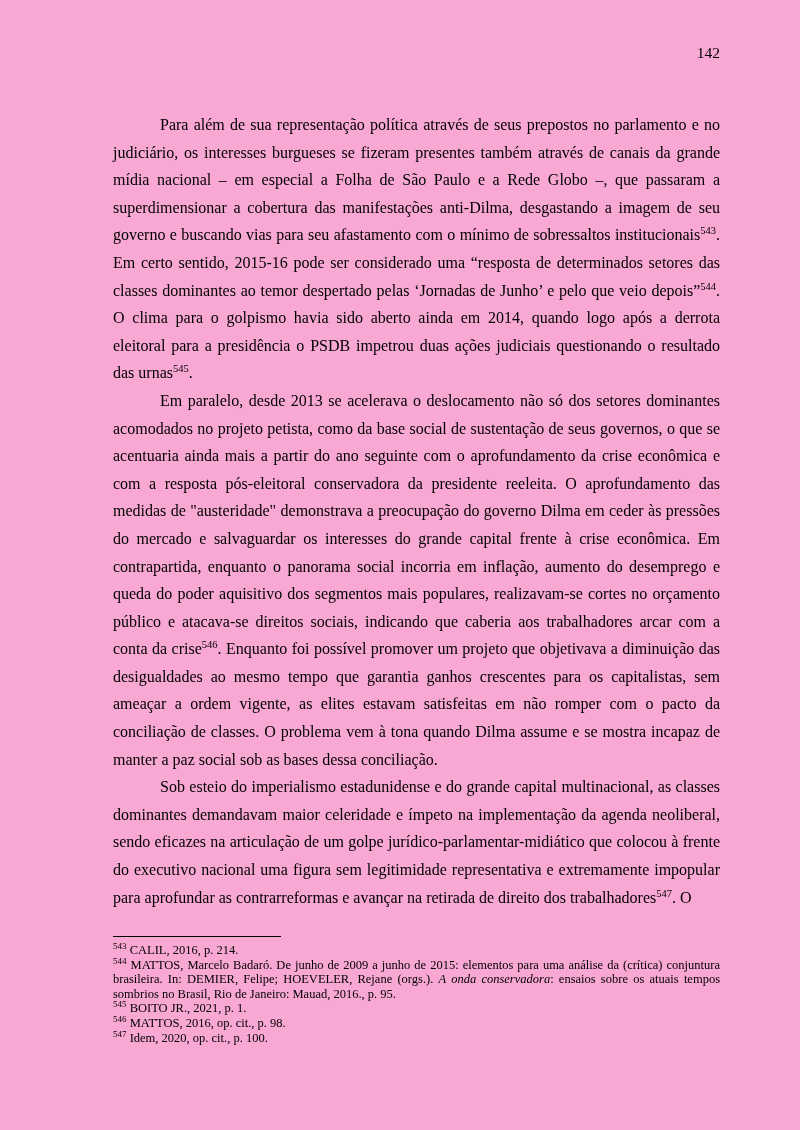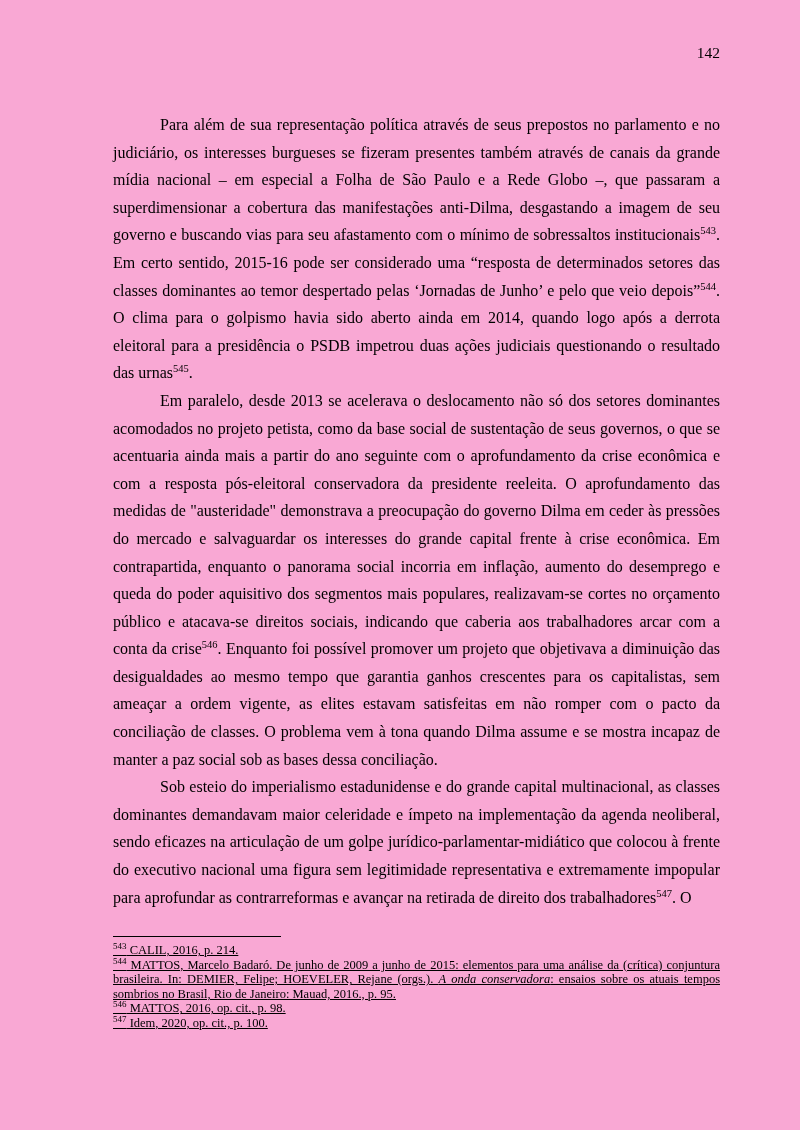--- a/index.html
+++ b/index.html
@@ -51,21 +51,20 @@
     border-top: 1.5px solid #000000;
   }
   .footnotes {
     position: absolute;
     left: 113px;
     top: 943px;
     width: 607px;
     font-size: 12.5px;
     line-height: 14.6px;
     text-align: justify;
-    text-decoration: underline;
   }
   .footnote {
     margin: 0;
   }
   .footnotes sup {
     font-size: 9px;
     line-height: 0;
     vertical-align: super;
   }
 </style>
@@ -79,16 +78,17 @@
       <p class="para"><span>Para além de sua representação política através de seus prepostos no parlamento e no judiciário, os interesses burgueses se fizeram presentes também através de canais da grande mídia nacional – em especial a Folha de São Paulo e a Rede Globo –, que passaram a superdimensionar a cobertura das manifestações anti-Dilma, desgastando a imagem de seu governo e buscando vias para seu afastamento com o mínimo de sobressaltos institucionais</span><sup>543</sup><span>. Em certo sentido, 2015-16 pode ser considerado uma “resposta de determinados setores das classes dominantes ao temor despertado pelas ‘Jornadas de Junho’ e pelo que veio depois”</span><sup>544</sup><span>. O clima para o golpismo havia sido aberto ainda em 2014, quando logo após a derrota eleitoral para a presidência o PSDB impetrou duas ações judiciais questionando o resultado das urnas</span><sup>545</sup><span>.</span></p>
       <p class="para"><span>Em paralelo, desde 2013 se acelerava o deslocamento não só dos setores dominantes acomodados no projeto petista, como da base social de sustentação de seus governos, o que se acentuaria ainda mais a partir do ano seguinte com o aprofundamento da crise econômica e com a resposta pós-eleitoral conservadora da presidente reeleita. O aprofundamento das medidas de "austeridade" demonstrava a preocupação do governo Dilma em ceder às pressões do mercado e salvaguardar os interesses do grande capital frente à crise econômica. Em contrapartida, enquanto o panorama social incorria em inflação, aumento do desemprego e queda do poder aquisitivo dos segmentos mais populares, realizavam-se cortes no orçamento público e atacava-se direitos sociais, indicando que caberia aos trabalhadores arcar com a conta da crise</span><sup>546</sup><span>. Enquanto foi possível promover um projeto que objetivava a diminuição das desigualdades ao mesmo tempo que garantia ganhos crescentes para os capitalistas, sem ameaçar a ordem vigente, as elites estavam satisfeitas em não romper com o pacto da conciliação de classes. O problema vem à tona quando Dilma assume e se mostra incapaz de manter a paz social sob as bases dessa conciliação.</span></p>
       <p class="para"><span>Sob esteio do imperialismo estadunidense e do grande capital multinacional, as classes dominantes demandavam maior celeridade e ímpeto na implementação da agenda neoliberal, sendo eficazes na articulação de um golpe jurídico-parlamentar-midiático que colocou à frente do executivo nacional uma figura sem legitimidade representativa e extremamente impopular para aprofundar as contrarreformas e avançar na retirada de direito dos trabalhadores</span><sup>547</sup><span>. O</span></p>
     </div>
 
   <div class="footnote-sep"></div>
 
   <div class="footnotes" id="footnotes-container">
       <div class="footnote"><sup>543</sup><span> CALIL, 2016, p. 214.</span></div>
       <div class="footnote"><sup>544</sup><span> MATTOS, Marcelo Badaró. De junho de 2009 a junho de 2015: elementos para uma análise da (crítica) conjuntura brasileira. In: DEMIER, Felipe; HOEVELER, Rejane (orgs.). </span><i>A onda conservadora</i><span>: ensaios sobre os atuais tempos sombrios no Brasil, Rio de Janeiro: Mauad, 2016., p. 95.</span></div>
+      <div class="footnote"><sup>545</sup><span> BOITO JR., 2021, p. 1.</span></div>
       <div class="footnote"><sup>546</sup><span> MATTOS, 2016, op. cit., p. 98.</span></div>
       <div class="footnote"><sup>547</sup><span> Idem, 2020, op. cit., p. 100.</span></div>
     </div>
 </div>
 
 </body></html>

